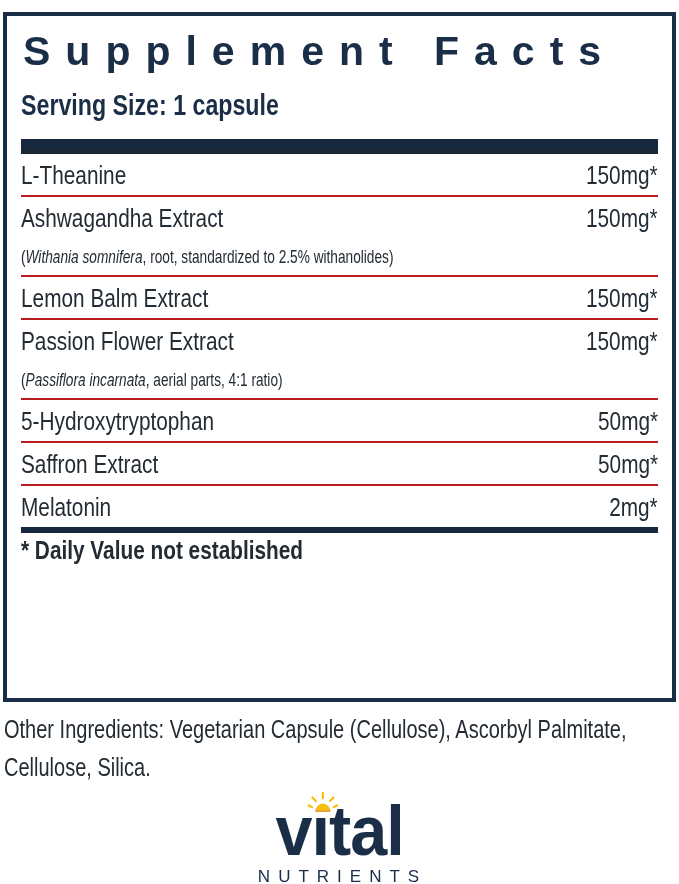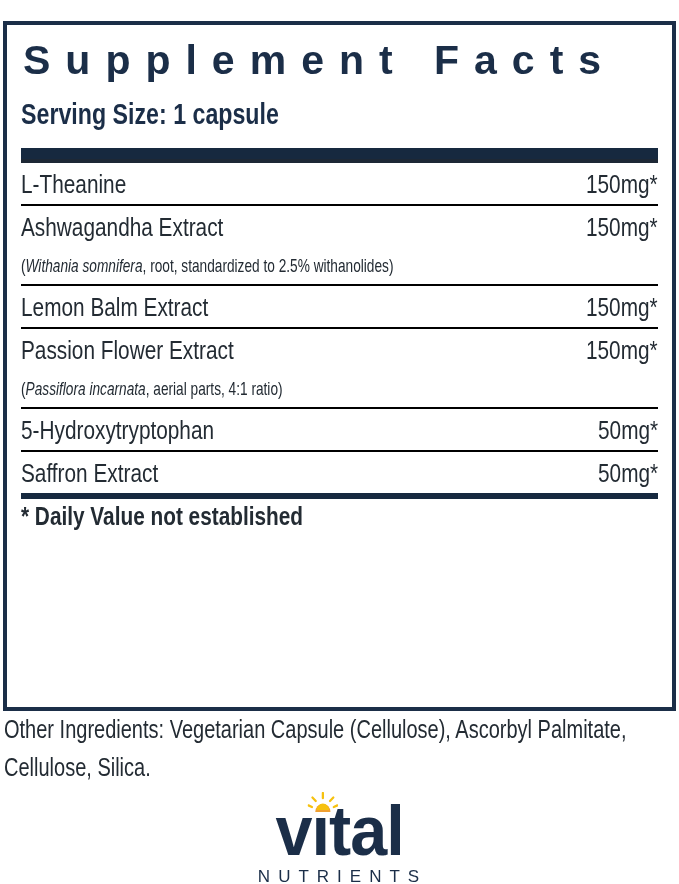--- a/index.html
+++ b/index.html
@@ -1,41 +1,41 @@
 <!DOCTYPE html>
 <html><head>
 <meta charset="utf-8">
 <style>
   html,body{margin:0;padding:0;background:#ffffff;}
   body{width:679px;height:884px;font-family:"Liberation Sans",sans-serif;position:relative;overflow:hidden;}
   .page{position:absolute;inset:0;background:#fff;}
 
   
   .facts-box{
-    position:absolute;left:3px;top:21px;width:673px;height:690px;
+    position:absolute;left:3px;top:12px;width:673px;height:690px;
     box-sizing:border-box;border:4px solid #1b2e48;padding:0 14px;
     background:#fff;overflow:hidden;
   }
   .panel-title{
     margin:13px 0 0 2px;font-size:41px;line-height:44px;font-weight:700;
     letter-spacing:15px;color:#1b2e48;white-space:nowrap;
   }
   .serving-line{line-height:33px;margin-top:16px;}
   .cond-bold{
     display:inline-block;transform:scaleX(.8);transform-origin:0 50%;
     font-weight:700;font-size:29px;color:#1b2e48;white-space:nowrap;
   }
   .bar-thick{height:11px;background:#16293f;margin-top:13px;}
   .amount-header-row{text-align:right;margin:15px 0 11px 0;line-height:26px;}
   .cond{display:inline-block;transform:scaleX(.8);transform-origin:0 50%;
         font-size:26px;color:#232b33;white-space:nowrap;}
   .cond-r{display:inline-block;transform:scaleX(.8);transform-origin:100% 50%;
         font-size:26px;color:#232b33;white-space:nowrap;}
   .bar-medium{height:4px;background:#1d2835;}
-  .row{border-bottom:2px solid #000000;padding:8px 0 7px 0;}
+  .row{border-bottom:2px solid #b91c1c;padding:8px 0 7px 0;}
   .row:last-child{border-bottom:none;}
   .row-main{display:flex;justify-content:space-between;align-items:flex-start;line-height:26px;}
   .detail{margin-top:15px;line-height:21px;}
   .detail .cond{font-size:19px;transform:scaleX(.72);}
   .bar-medium2{height:6px;background:#16293f;}
   .footnote{padding:4px 0 0 0;line-height:26px;font-weight:bold;}
 
   
   .other{position:absolute;left:4px;top:712px;line-height:34px;}
   .other .cond{font-size:25px;transform:scaleX(.8);}
@@ -107,20 +107,27 @@
     </div>
   </div>
 
   <div class="row">
     <div class="row-main">
       <span class="cond">Saffron Extract</span>
       <span class="cond-r">50mg*</span>
     </div>
   </div>
 
+  <div class="row">
+    <div class="row-main">
+      <span class="cond">Melatonin</span>
+      <span class="cond-r">2mg*</span>
+    </div>
+
+  </div>
 </div>
 
     <div class="bar-medium2"></div>
 
     <div class="footnote">
       <span class="cond">* Daily Value not established</span>
     </div>
   </div>
 
   <div class="other">

